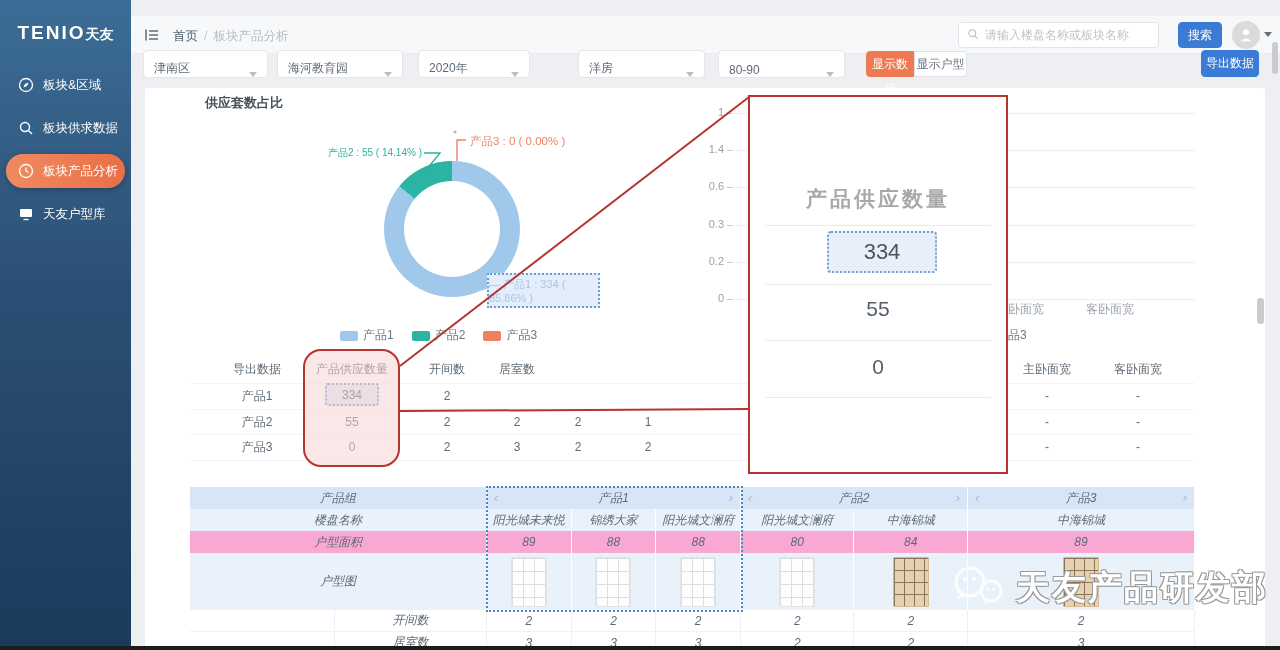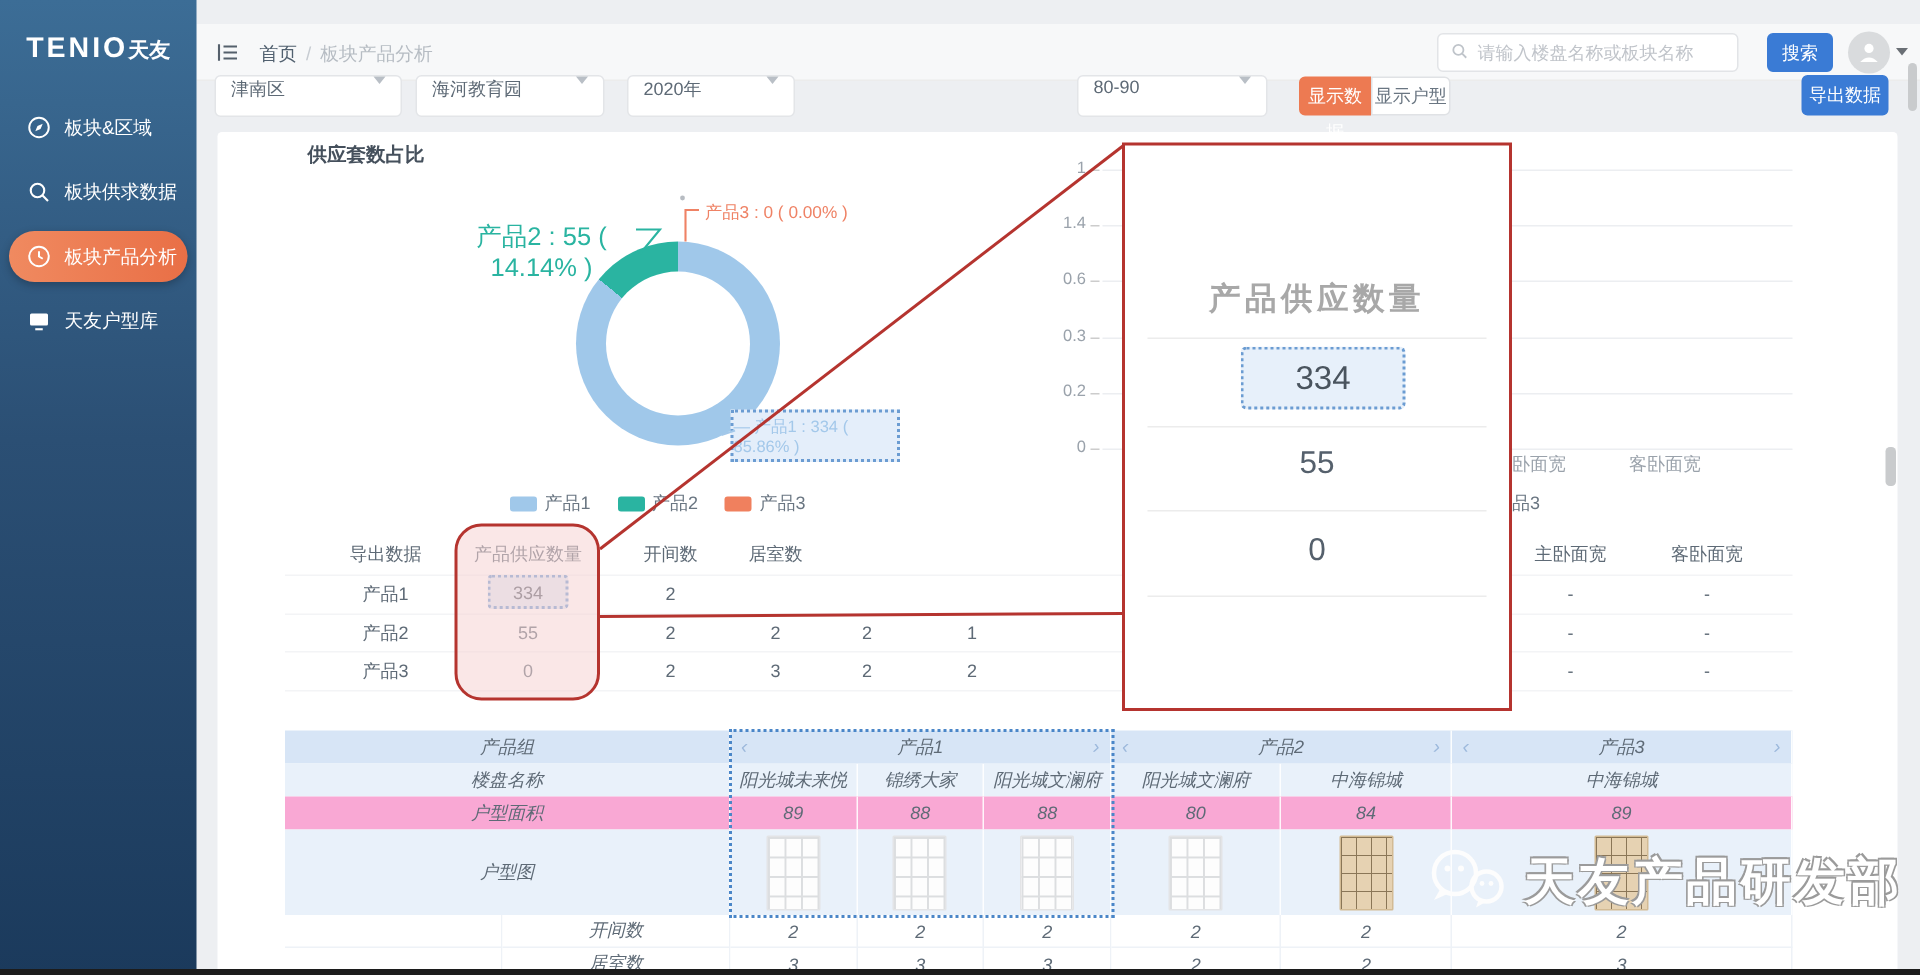--- a/index.html
+++ b/index.html
@@ -34,38 +34,38 @@
   .btn { display:inline-block; text-align:center; border-radius:4px; font-size:12px; cursor:pointer; }
   .btn-blue { background:#3a7bd5; color:#fff; border:1px solid #3a7bd5; }
   .search-btn { position:absolute; left:1047px; top:6px; width:44px; height:26px; line-height:24px; }
   .avatar { position:absolute; left:1101px; top:5px; width:28px; height:28px; border-radius:50%; background:#d9dbdd;
     display:flex; align-items:center; justify-content:center; cursor:pointer; }
   .avatar-caret { position:absolute; left:1133px; top:16px; width:0; height:0;
     border-left:4px solid transparent; border-right:4px solid transparent; border-top:5px solid #6a6f75; }
 
   
   .select { position:absolute; top:50px; height:28px; background:#fff; border:1px solid #e3e5e8; border-radius:4px;
-    display:flex; align-items:flex-start; justify-content:space-between; padding:0 10px; color:#5e6a76; cursor:pointer; }
+    display:flex; align-items:flex-end; justify-content:space-between; padding:0 10px; color:#5e6a76; cursor:pointer; }
   .sel-caret { width:0; height:0; border-left:4px solid transparent; border-right:4px solid transparent;
     border-top:5px solid #b9bfc6; }
   .btn-toggle-on { position:absolute; top:51px; height:26px; line-height:24px; background:#ed7a52; color:#fff;
     border:1px solid #ed7a52; }
   .btn-toggle-off { position:absolute; top:51px; height:26px; line-height:24px; background:#fff; color:#6a7682;
     border:1px solid #e0e2e5; border-radius:0 4px 4px 0; }
   .export-btn { position:absolute; left:1201px; top:50px; width:58px; height:27px; line-height:25px; }
 
   
   .panel { position:absolute; left:145px; top:88px; width:1120px; height:562px; background:#fff; border-radius:3px; }
   .sec-title { position:absolute; left:205px; top:94px; font-size:13px; font-weight:bold; color:#45505c; }
 
   
   .donut { position:absolute; left:384px; top:161px; width:136px; height:136px; border-radius:50%;
     background:conic-gradient(#a0c8ea 0 85.86%, #2ab4a1 85.86% 100%); }
   .donut-hole { position:absolute; left:404px; top:181px; width:96px; height:96px; border-radius:50%; background:#fff; }
-  .pie-label-2 { position:absolute; left:300px; top:146px; width:122px; text-align:center; color:#2ab4a1; font-size:17px; }
+  .pie-label-2 { position:absolute; left:300px; top:146px; width:122px; text-align:right; color:#2ab4a1; font-size:10px; }
   .pie-label-3 { position:absolute; left:470px; top:134px; color:#ef8265; font-size:11.5px; }
   .pie-label-1-box { position:absolute; left:487px; top:273px; width:113px; height:35px; background:#e4eefa;
     border:2px dotted #6b9cd2; display:flex; align-items:center; justify-content:center; }
   .pie-label-1-box span { color:#a3c8ea; font-size:11px; }
   .pie-legend { position:absolute; left:340px; top:327px; display:flex; gap:18px; align-items:center; }
   .leg-item { display:flex; align-items:center; gap:5px; color:#6a7682; font-size:12px; }
   .leg-swatch { width:18px; height:10px; border-radius:2px; }
   .sw-1 { background:#a0c8ea; } .sw-2 { background:#2ab4a1; } .sw-3 { background:#f0805e; }
 
   
@@ -211,20 +211,24 @@
       <span class="sel-caret"></span>
   </div>
   <div class="select" style="left:277px;width:126px">
     <span>海河教育园</span>
       <span class="sel-caret"></span>
   </div>
   <div class="select" style="left:418px;width:112px">
     <span>2020年</span>
       <span class="sel-caret"></span>
   </div>
+  <div class="select" style="left:578px;width:127px">
+    <span>洋房</span>
+      <span class="sel-caret"></span>
+  </div>
   <div class="select" style="left:718px;width:127px">
     <span>80-90</span>
       <span class="sel-caret"></span>
   </div>
   <div class="btn btn-toggle-on" style="left:866px;width:48px;border-radius:4px 0 0 4px">显示数据</div>
   <div class="btn btn-toggle-off" style="left:914px;width:53px">显示户型</div>
   <div class="btn btn-blue export-btn">导出数据</div>
 
   <div class="panel"></div>
   <div class="sec-title">供应套数占比</div>

